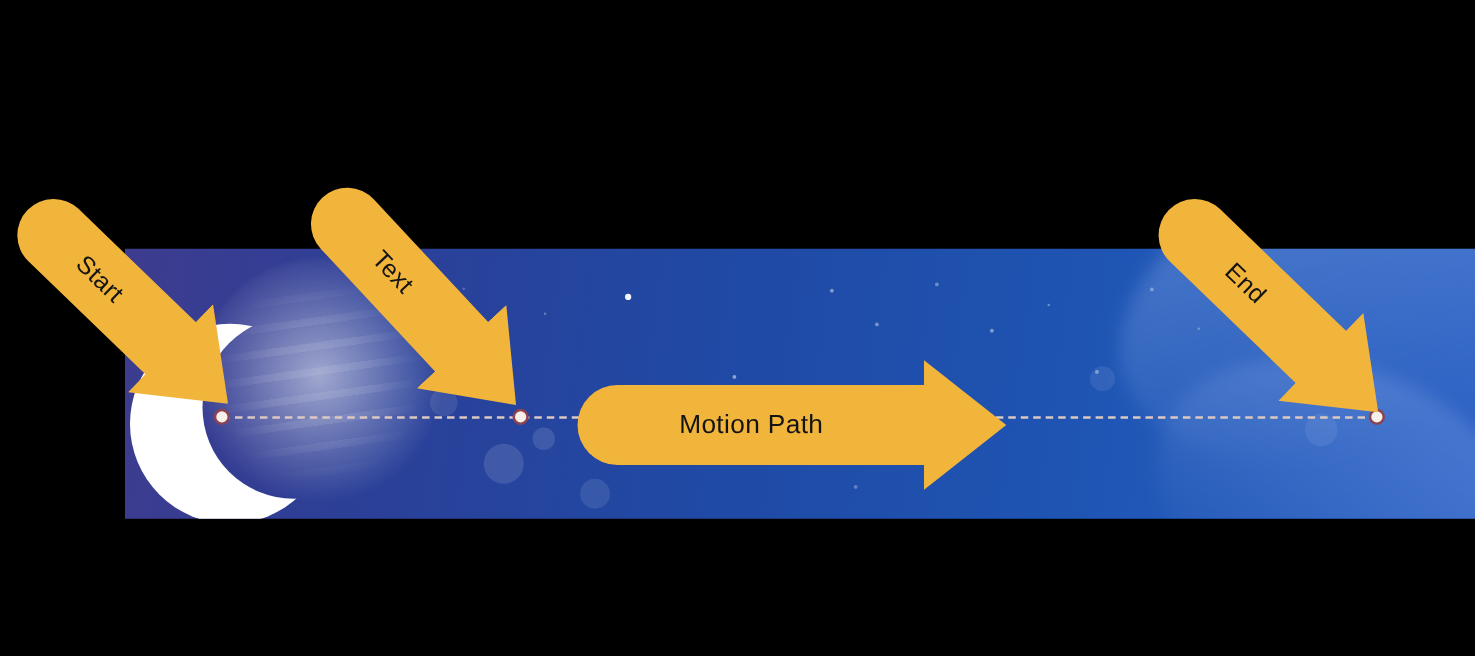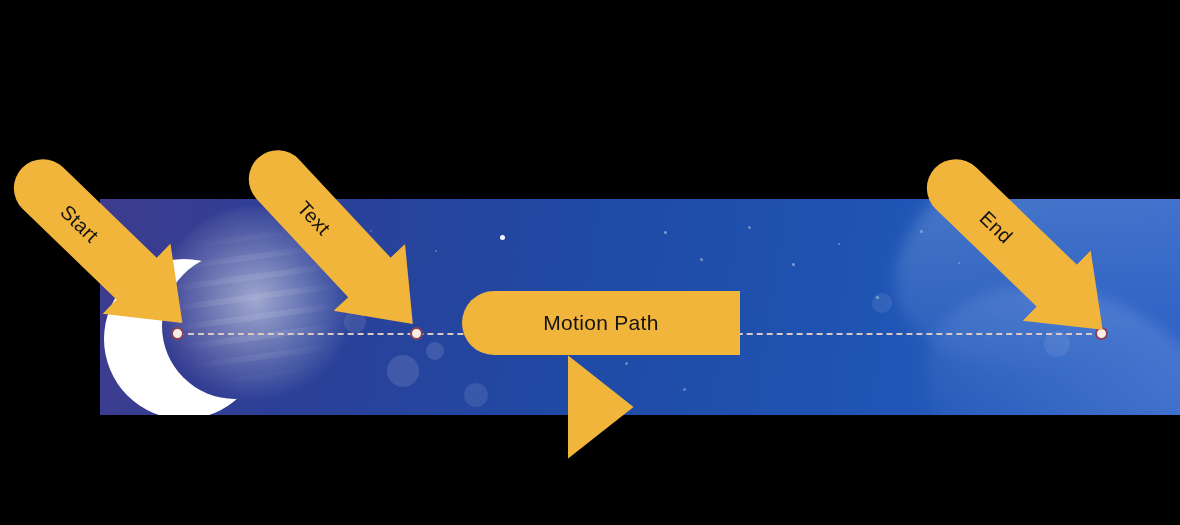--- a/index.html
+++ b/index.html
@@ -138,21 +138,21 @@
     font-weight: 500;
     letter-spacing: 0.3px;
     white-space: nowrap;
   }
   .arrow-start { left: 22px;  top: 119px; transform: rotate(44deg); }
   .arrow-start .arrow-body { width: 160px; }
   .arrow-text  { left: 258px; top: 109px; transform: rotate(47deg); }
   .arrow-text .arrow-body { width: 164px; }
   .arrow-end   { left: 935px; top: 119px; transform: rotate(44deg); }
   .arrow-end .arrow-body { width: 170px; }
-  .arrow-motion { left: 462px; top: 291px; flex-direction: column; }
+  .arrow-motion { left: 462px; top: 291px; }
   .arrow-motion .arrow-body {
     width: 278px;
     height: 64px;
     border-radius: 32px 0 0 32px;
   }
   .arrow-motion .arrow-head { width: 66px; height: 104px; }
   .arrow-motion .arrow-label { font-size: 21px; }
 </style>
 </head>
 <body>

